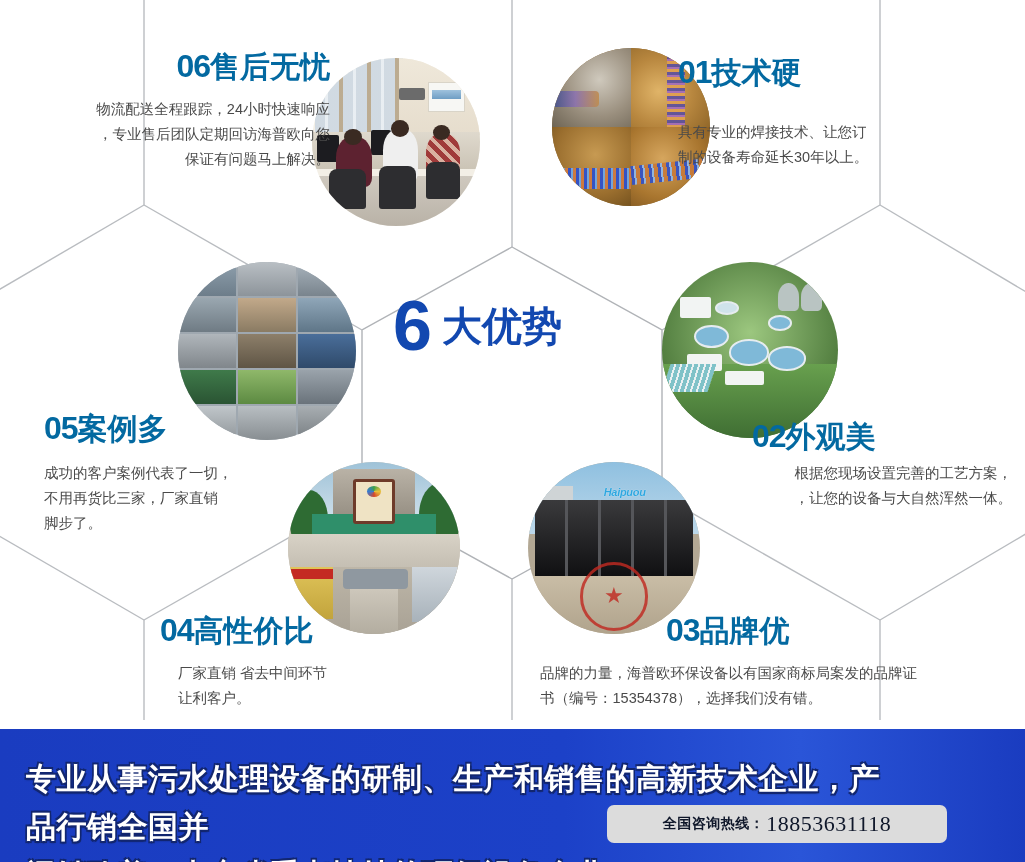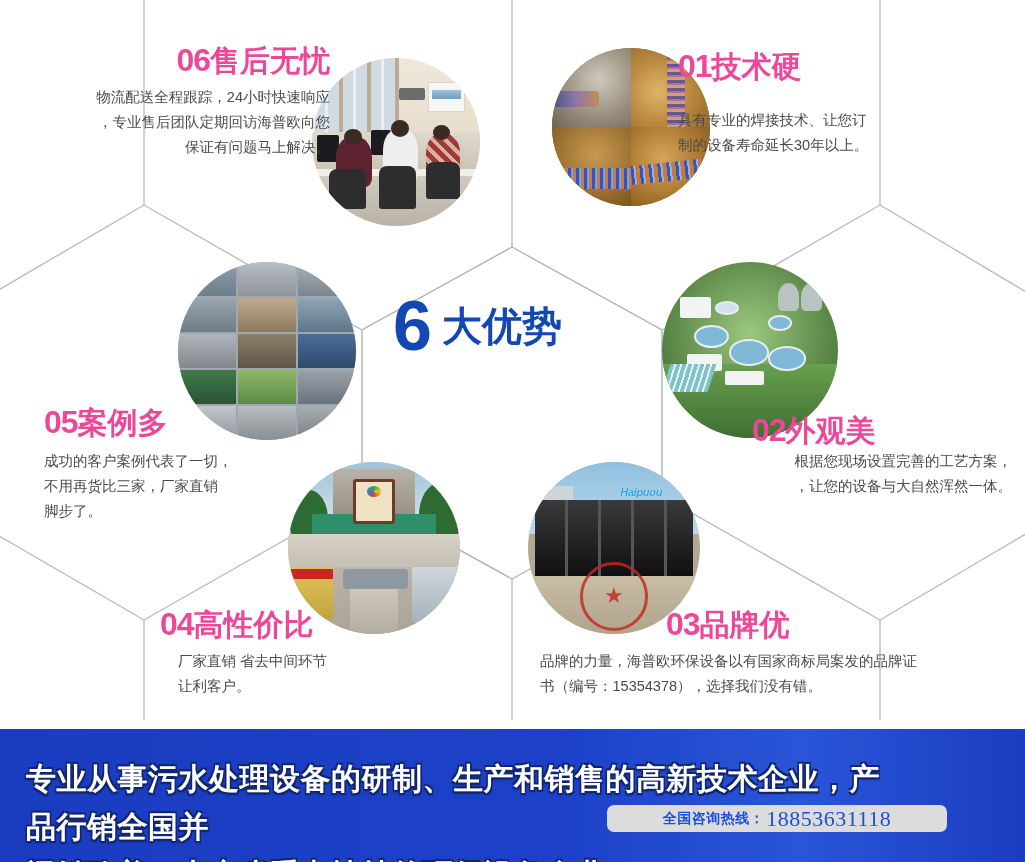--- a/index.html
+++ b/index.html
@@ -7,37 +7,37 @@
   body { font-family:"Liberation Sans","DejaVu Sans",sans-serif; }
 
   #stage { position:relative; width:1025px; height:862px; background:#fff; }
 
   
   #hexnet { position:absolute; left:0; top:0; width:1025px; height:720px; }
 
   
   .feat { position:absolute; }
   .feat .title {
-    font-weight:bold; color:#ec4899; letter-spacing:0px;
-    font-size:30px; line-height:37px; white-space:nowrap;
+    font-weight:bold; color:#0369a1; letter-spacing:0px;
+    font-size:30px; line-height:49px; white-space:nowrap;
   }
   .feat .title .num { font-size:32px; letter-spacing:-1px; }
   .feat .desc {
     color:#4a4a4a; font-size:14.5px; line-height:25px;
   }
 
   .ta-right { text-align:right; }
   .ta-left  { text-align:left; }
 
   
   .photo {
     position:absolute; border-radius:50%; overflow:hidden;
     background:#cfd4d8;
   }
-  .photo .inner { position:absolute; inset:0;text-align:right; }
+  .photo .inner { position:absolute; inset:0; }
 
   
   .p-office{
     background:
       linear-gradient(#f3efe6,#f3efe6);
   }
   .p-office .win{
     position:absolute; left:2%; top:0; width:52%; height:46%;
     background:
       repeating-linear-gradient(90deg,#cfd9e2 0 10px,#e8eef3 10px 13px,#cfd9e2 13px 24px,#b9a88c 24px 28px);
@@ -233,24 +233,24 @@
     position:absolute; left:26px; top:26px; width:880px;
     color:#ffffff; font-weight:bold; font-size:30px; line-height:48px;
     letter-spacing:.5px;
     text-shadow:
       -1.6px -1.6px 0 #12266f, 1.6px -1.6px 0 #12266f,
       -1.6px  1.6px 0 #12266f, 1.6px  1.6px 0 #12266f,
        0 2px 2px rgba(0,0,0,.45);
   }
   #banner .btext .l2{ display:block; }
   #hotline{
-    position:absolute; left:607px; top:805px; width:340px; height:27px;
+    position:absolute; left:607px; top:805px; width:340px; height:38px;
     background:#dcdcdc; border-radius:7px;
     display:flex; align-items:center; justify-content:center;
-    color:#1d4ed8; white-space:nowrap;
+    color:#0f172a; white-space:nowrap;
   }
   #hotline .lbl{ font-size:14px; font-weight:bold; letter-spacing:.5px; }
   #hotline .num{ font-size:22px; font-family:"Liberation Serif","DejaVu Serif",serif; letter-spacing:.5px; margin-left:2px; }
 </style>
 </head>
 <body>
 
 <div id="stage">
 
   <svg id="hexnet" viewBox="0 0 1025 720">

